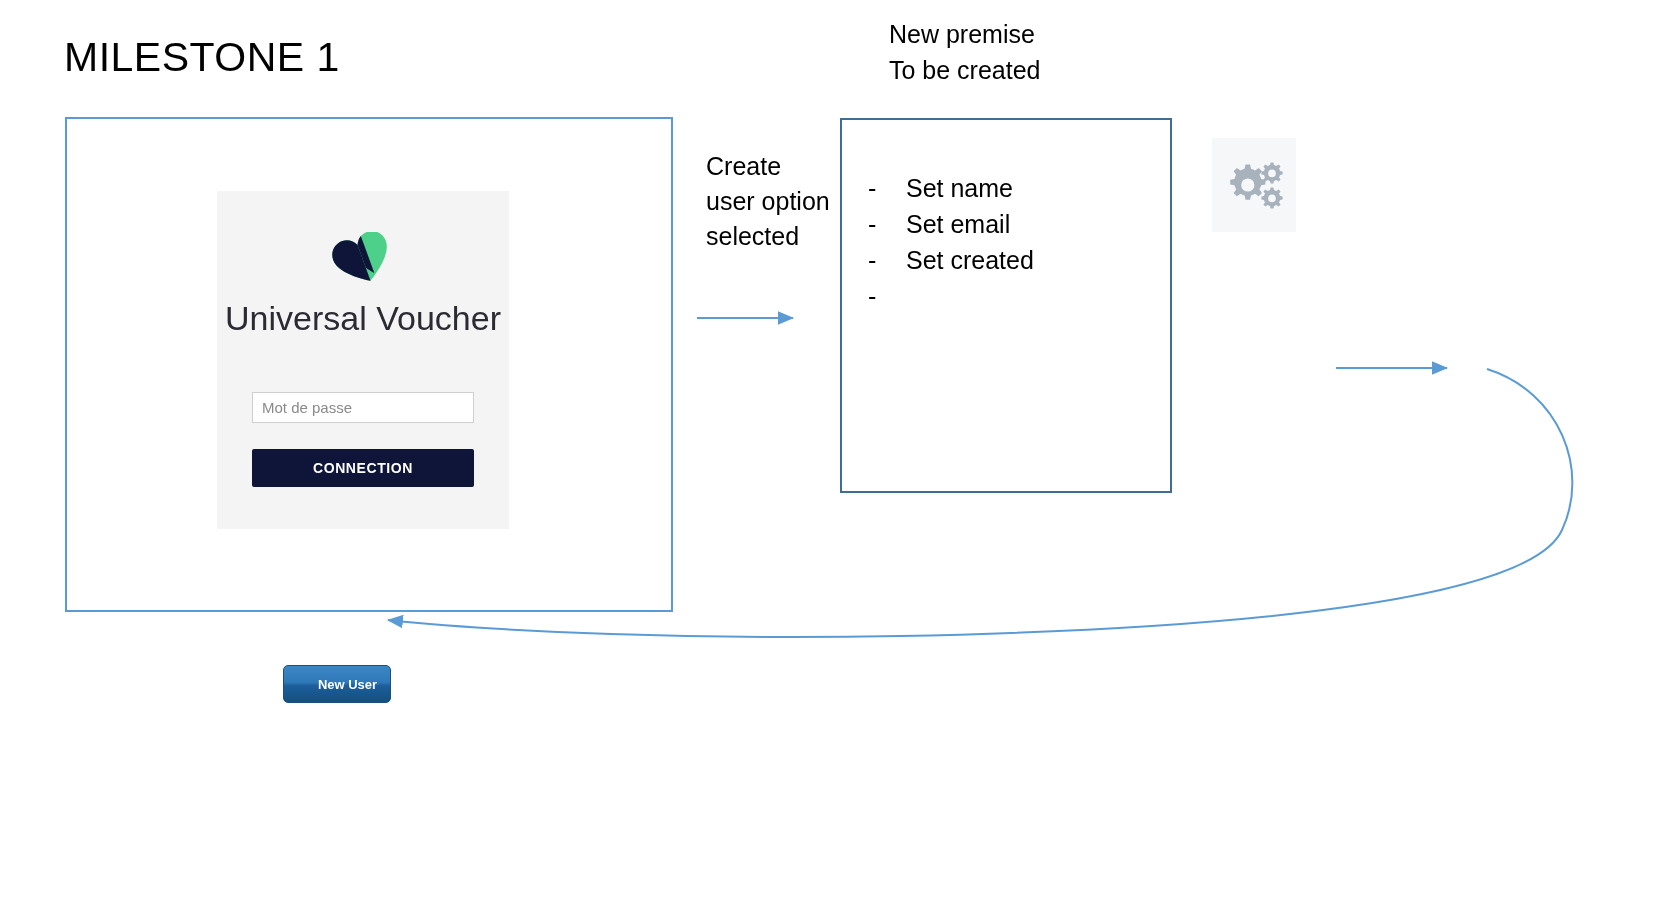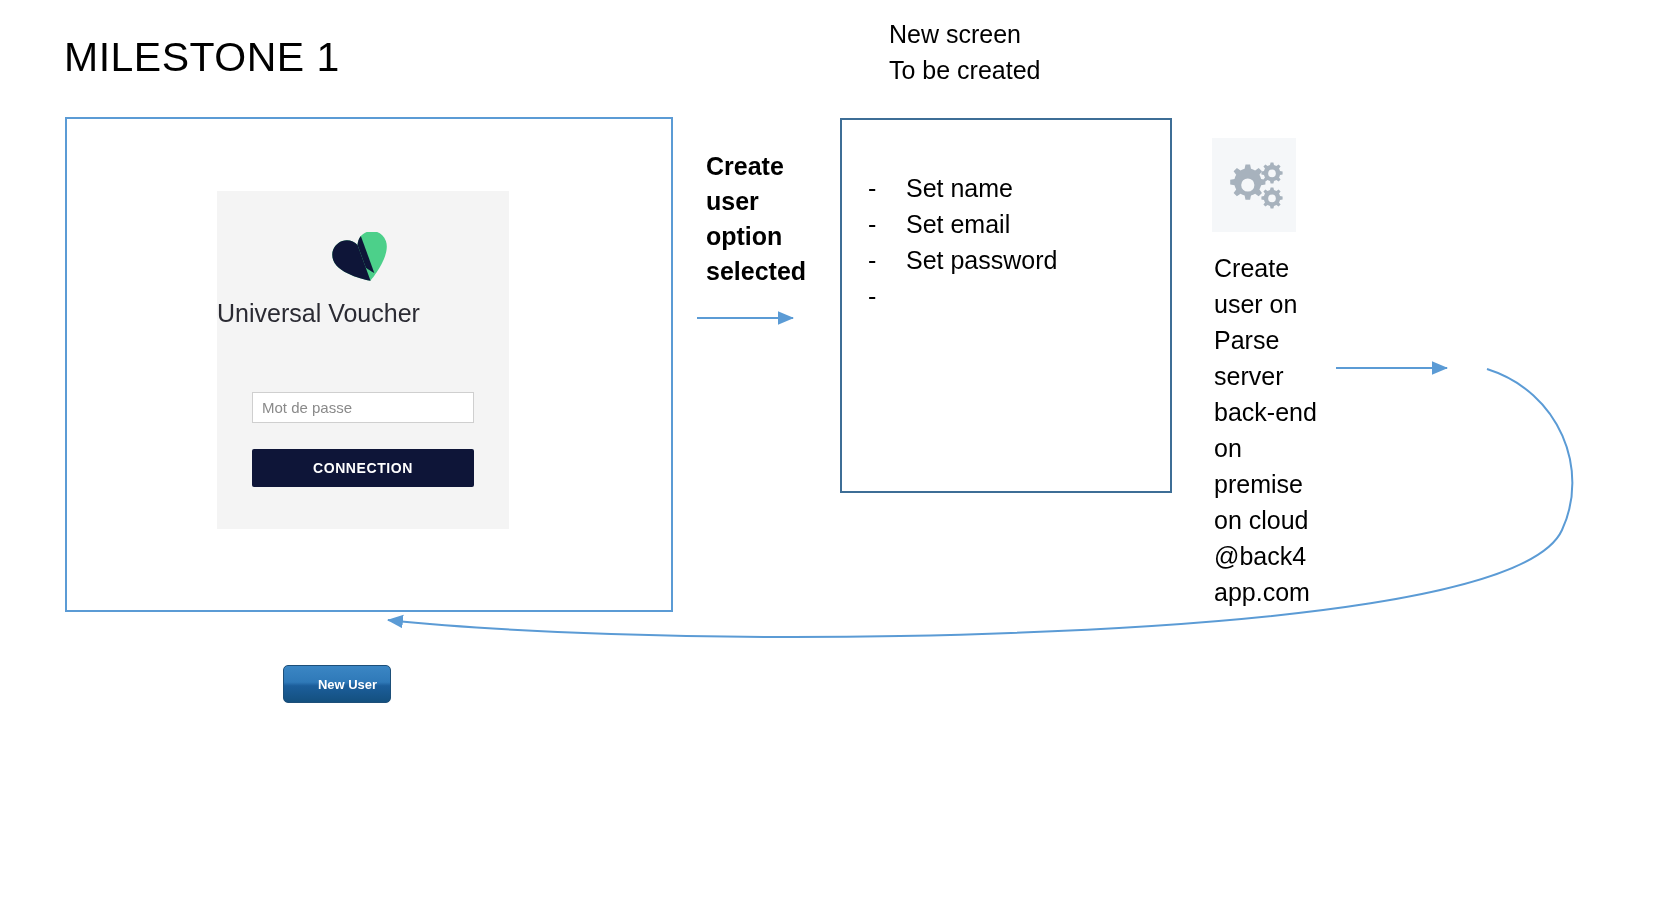--- a/index.html
+++ b/index.html
@@ -71,21 +71,22 @@
     height: 62px;
     display: flex;
     align-items: center;
     justify-content: center;
   }
   .brand-name {
     position: absolute;
     left: 0;
     top: 108px;
     width: 292px;
-    font-size: 25px;
+    text-align: center;
+    font-size: 34px;
     color: #2b2b33;
     font-weight: 400;
   }
   .field {
     position: absolute;
     left: 35px;
     width: 222px;
     height: 31px;
     border: 1px solid #cfcfcf;
     background: #ffffff;
@@ -140,21 +141,20 @@
     position: absolute;
     font-size: 25px;
     line-height: 35px;
     color: #000000;
     white-space: pre-line;
   }
   .label-create-user {
     left: 706px;
     top: 149px;
     width: 130px;
-    font-weight: bold;
   }
   .label-newscreen {
     left: 889px;
     top: 16px;
     width: 330px;
     line-height: 36px;
   }
   .label-parse {
     left: 1214px;
     top: 250px;
@@ -232,37 +232,37 @@
       <input class="field field-pass" type="text" placeholder="Mot de passe" style="">
 
       <button class="connect-btn">CONNECTION</button>
     </div>
 
     <button class="newuser-btn">New User</button>
   </div>
 
   <div class="txt label-create-user">Create user option selected</div>
 
-  <div class="txt label-newscreen">New screen
+  <div class="txt label-newscreen">New premise
 To be created</div>
 
   <div class="newscreen-box"></div>
 
   <div class="bullets">
     <div class="bullet-row">
       <span class="bullet-dash">-</span>
       <span>Set name</span>
     </div>
     <div class="bullet-row">
       <span class="bullet-dash">-</span>
       <span>Set email</span>
     </div>
     <div class="bullet-row">
       <span class="bullet-dash">-</span>
-      <span>Set password</span>
+      <span>Set created</span>
     </div>
     <div class="bullet-row">
       <span class="bullet-dash">-</span>
     </div>
   </div>
 
   <div class="gear-panel">
     <svg width="68" height="62" viewBox="0 0 68 62" aria-hidden="true">
       <g fill="#a7b2bd">
 
@@ -273,21 +273,20 @@
         <path d="M50.6 33.4 l2.8 0 0.6 2.6 a8 8 0 0 1 2.4 1 l2.2 -1.6 2 2 -1.6 2.2 a8 8 0 0 1 1 2.4 l2.6 0.6 0 2.8 -2.6 0.6 a8 8 0 0 1 -1 2.4 l1.6 2.2 -2 2 -2.2 -1.6 a8 8 0 0 1 -2.4 1 l-0.6 2.6 -2.8 0 -0.6 -2.6 a8 8 0 0 1 -2.4 -1 l-2.2 1.6 -2 -2 1.6 -2.2 a8 8 0 0 1 -1 -2.4 l-2.6 -0.6 0 -2.8 2.6 -0.6 a8 8 0 0 1 1 -2.4 l-1.6 -2.2 2 -2 2.2 1.6 a8 8 0 0 1 2.4 -1 Z"></path>
       </g>
       <g fill="#f5f7f9">
         <circle cx="27.8" cy="31" r="6.6"></circle>
         <circle cx="52" cy="19.4" r="3.8"></circle>
         <circle cx="52" cy="44.4" r="3.8"></circle>
       </g>
     </svg>
   </div>
 
-  <div class="txt label-parse">Create user on Parse server back-end on premise on cloud @back4 app.com</div>
 
   <svg class="arrows" aria-hidden="true">
     <defs>
       <marker id="ah-right" markerWidth="9" markerHeight="9" refX="7.5" refY="4" orient="auto">
         <path d="M0,0.6 L8,4 L0,7.4 z" fill="#5B9BD5"></path>
       </marker>
       <marker id="ah-left" markerWidth="9" markerHeight="9" refX="7.5" refY="4" orient="auto">
         <path d="M0,0.6 L8,4 L0,7.4 z" fill="#5B9BD5"></path>
       </marker>
     </defs>

